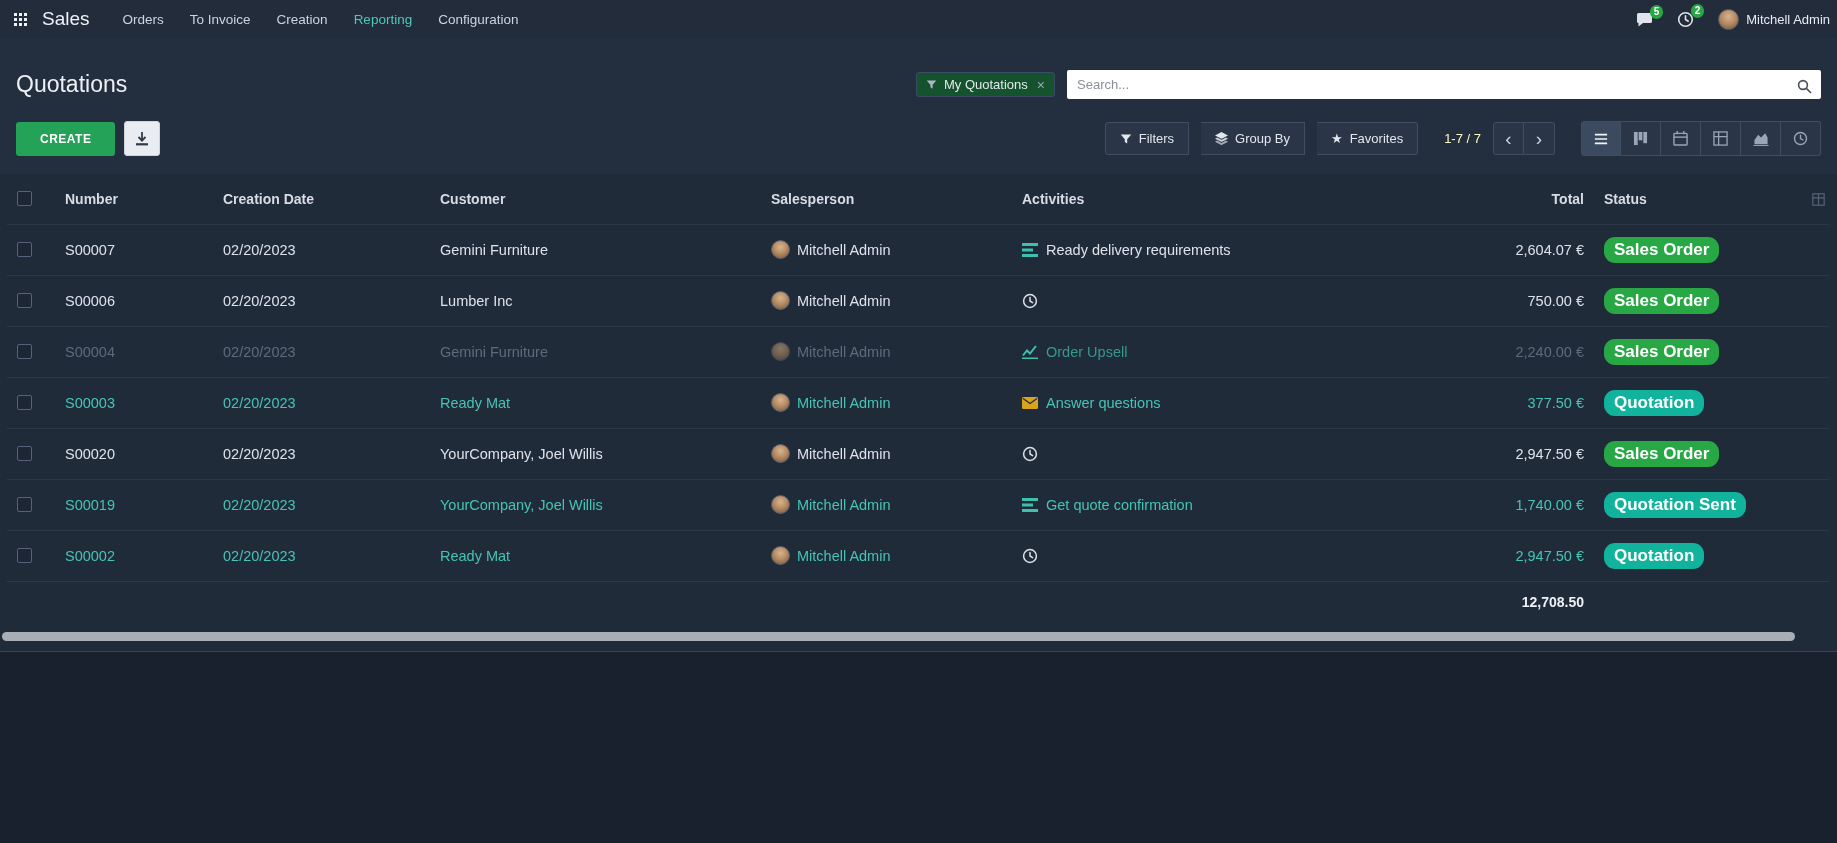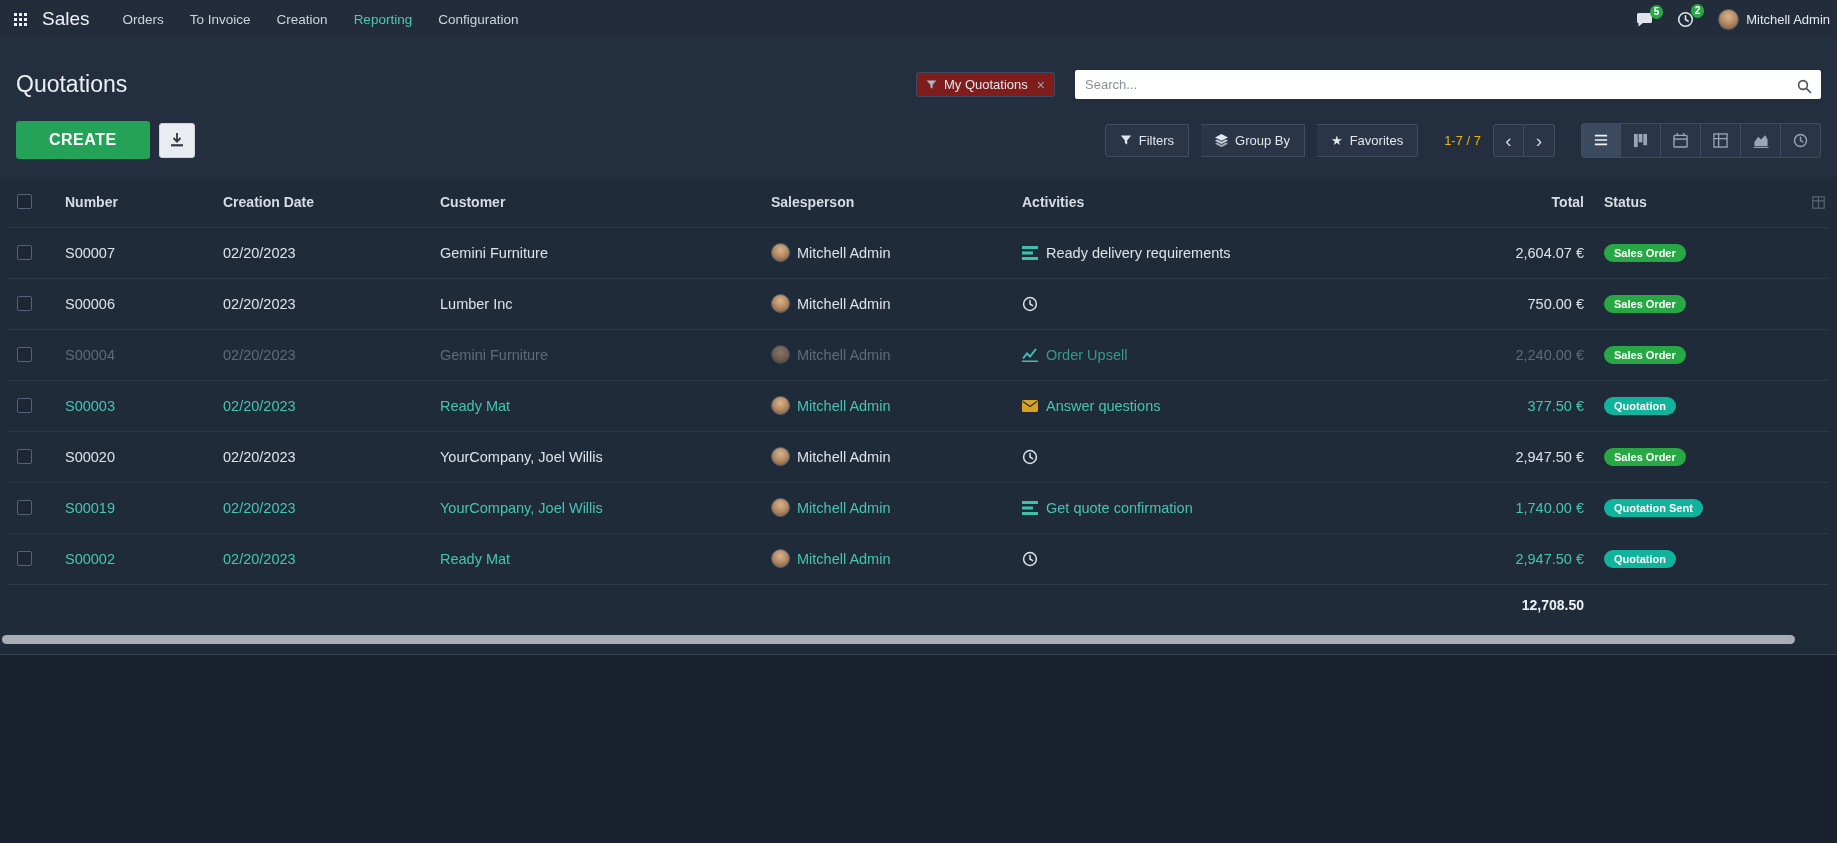--- a/index.html
+++ b/index.html
@@ -26,45 +26,45 @@
   .user-chip { display:flex; align-items:center; gap:7px; font-size:13px; color:#e6eaf0; cursor:pointer; }
   .avatar { width:21px; height:21px; border-radius:50%;
     background:radial-gradient(circle at 50% 35%, #d8b48c 0%, #b58a63 48%, #6d503a 100%);
     border:1px solid #55606e; }
 
   
   .control-panel { flex:none; background:#232e3e; padding:32px 16px 18px; }
   .cp-row1 { display:flex; justify-content:space-between; align-items:center; }
   .page-title { font-size:23px; font-weight:400; color:#edf0f5; margin:0; }
   .search-area { display:flex; align-items:center; width:905px; }
-  .facet { display:flex; align-items:center; gap:7px; background:#7f1d1d; border:1px solid #3d4a63;
-    border-radius:3px; padding:4px 9px; font-size:13px; color:#e3e8ef; margin-right:20px; white-space:nowrap; }
+  .facet { display:flex; align-items:center; gap:7px; background:#14532d; border:1px solid #3d4a63;
+    border-radius:3px; padding:4px 9px; font-size:13px; color:#e3e8ef; margin-right:12px; white-space:nowrap; }
   .facet-remove { color:#9aa4b6; cursor:pointer; font-size:14px; margin-left:2px; line-height:1; }
   .search-box { flex:1; position:relative; }
   .search-input { width:100%; height:29px; border:none; border-radius:2px; background:#ffffff; color:#333;
     font-size:13px; padding:0 32px 0 10px; font-family:inherit; outline:none; }
   .search-input::placeholder { color:#8a8f98; }
   .search-icon { position:absolute; right:9px; top:7px; cursor:pointer; }
 
   .cp-row2 { display:flex; justify-content:space-between; align-items:center; margin-top:22px; }
   .cp-left { display:flex; align-items:center; gap:9px; }
-  .btn-create { border:none; color:#fff; background:#24a258; font-size:16px; font-weight:700;
-    letter-spacing:.5px; padding:10px 33px; border-radius:3px; cursor:pointer; font-family:inherit; }
+  .btn-create { border:none; color:#fff; background:#24a258; font-size:12px; font-weight:700;
+    letter-spacing:.5px; padding:10px 24px; border-radius:3px; cursor:pointer; font-family:inherit; }
   .btn-export { width:36px; height:35px; background:#e9ecf0; border:1px solid #cfd4da; border-radius:3px;
     display:flex; align-items:center; justify-content:center; cursor:pointer; }
   .cp-right { display:flex; align-items:center; gap:26px; }
   .btn-group { display:flex;gap:12px; }
   .btn-tool { display:flex; align-items:center; gap:7px; background:#2a3547; border:1px solid #414d61;
     color:#e2e7ee; font-size:13px; padding:8px 14px; cursor:pointer; font-family:inherit; }
   .btn-group .btn-tool + .btn-tool { border-left:none; }
   .btn-group .btn-tool:first-child { border-radius:3px 0 0 3px; }
   .btn-group .btn-tool:last-child { border-radius:0 3px 3px 0; }
   .star { color:#e2e7ee; font-size:13px; line-height:1; }
   .pager { display:flex; align-items:center; gap:12px; }
-  .pager-text { font-size:13px; color:#eab308; }
+  .pager-text { font-size:13px; color:#fef9c3; }
   .pager-btns { display:flex; }
   .pager-btn { width:31px; height:33px; background:#2a3547; border:1px solid #414d61; color:#cdd5e0;
     font-size:19px; line-height:1; display:flex; align-items:center; justify-content:center; cursor:pointer; }
   .pager-btn + .pager-btn { border-left:none; }
   .pager-btn:first-child { border-radius:3px 0 0 3px; }
   .pager-btn:last-child { border-radius:0 3px 3px 0; }
   .view-switcher { display:flex; }
   .vs-btn { width:40px; height:35px; background:#2a3547; border:1px solid #414d61; color:#9aa5b7;
     display:flex; align-items:center; justify-content:center; cursor:pointer; }
   .vs-btn + .vs-btn { border-left:none; }
@@ -86,21 +86,21 @@
   tr.muted .sp-avatar { opacity:.55; }
   tr.muted .activity-label { color:#35998c; }
   tr.teal td { color:#45c4b4; }
   .cb { width:15px; height:15px; border:1px solid #57627a; border-radius:2px; background:#1c2635; cursor:pointer; }
   .sp { display:flex; align-items:center; gap:7px; }
   .sp-avatar { width:19px; height:19px; border-radius:50%;
     background:radial-gradient(circle at 50% 35%, #d8b48c 0%, #b58a63 48%, #6d503a 100%);
     border:1px solid #55606e; flex:none; }
   .act { display:flex; align-items:center; gap:8px; }
   .clock-ic { color:#dce1e9; }
-  .badge { display:inline-block; font-size:11px; font-weight:700; padding:3px 10px; border-radius:11px; color:#fff; }
+  .badge { display:inline-block; font-size:17px; font-weight:700; padding:3px 10px; border-radius:11px; color:#fff; }
   .badge-green { background:#28a745; }
   .badge-teal { background:#12b39c; }
   tr.footer-row td { height:42px; border-top:1px solid #2e3949; font-weight:700; color:#eef1f6; font-size:14px; }
   .opt-cols { position:absolute; top:16px; right:12px; opacity:.55; cursor:pointer; }
   .hscroll { margin:9px 0 0 2px; height:9px; position:relative; }
   .hscroll-thumb { position:absolute; left:0; top:0; height:9px; width:1793px; background:#a9aeb6;
     border-radius:5px; cursor:grab; }
   .page-rest { flex:1; background:#19212e; }
 </style>
 </head>

